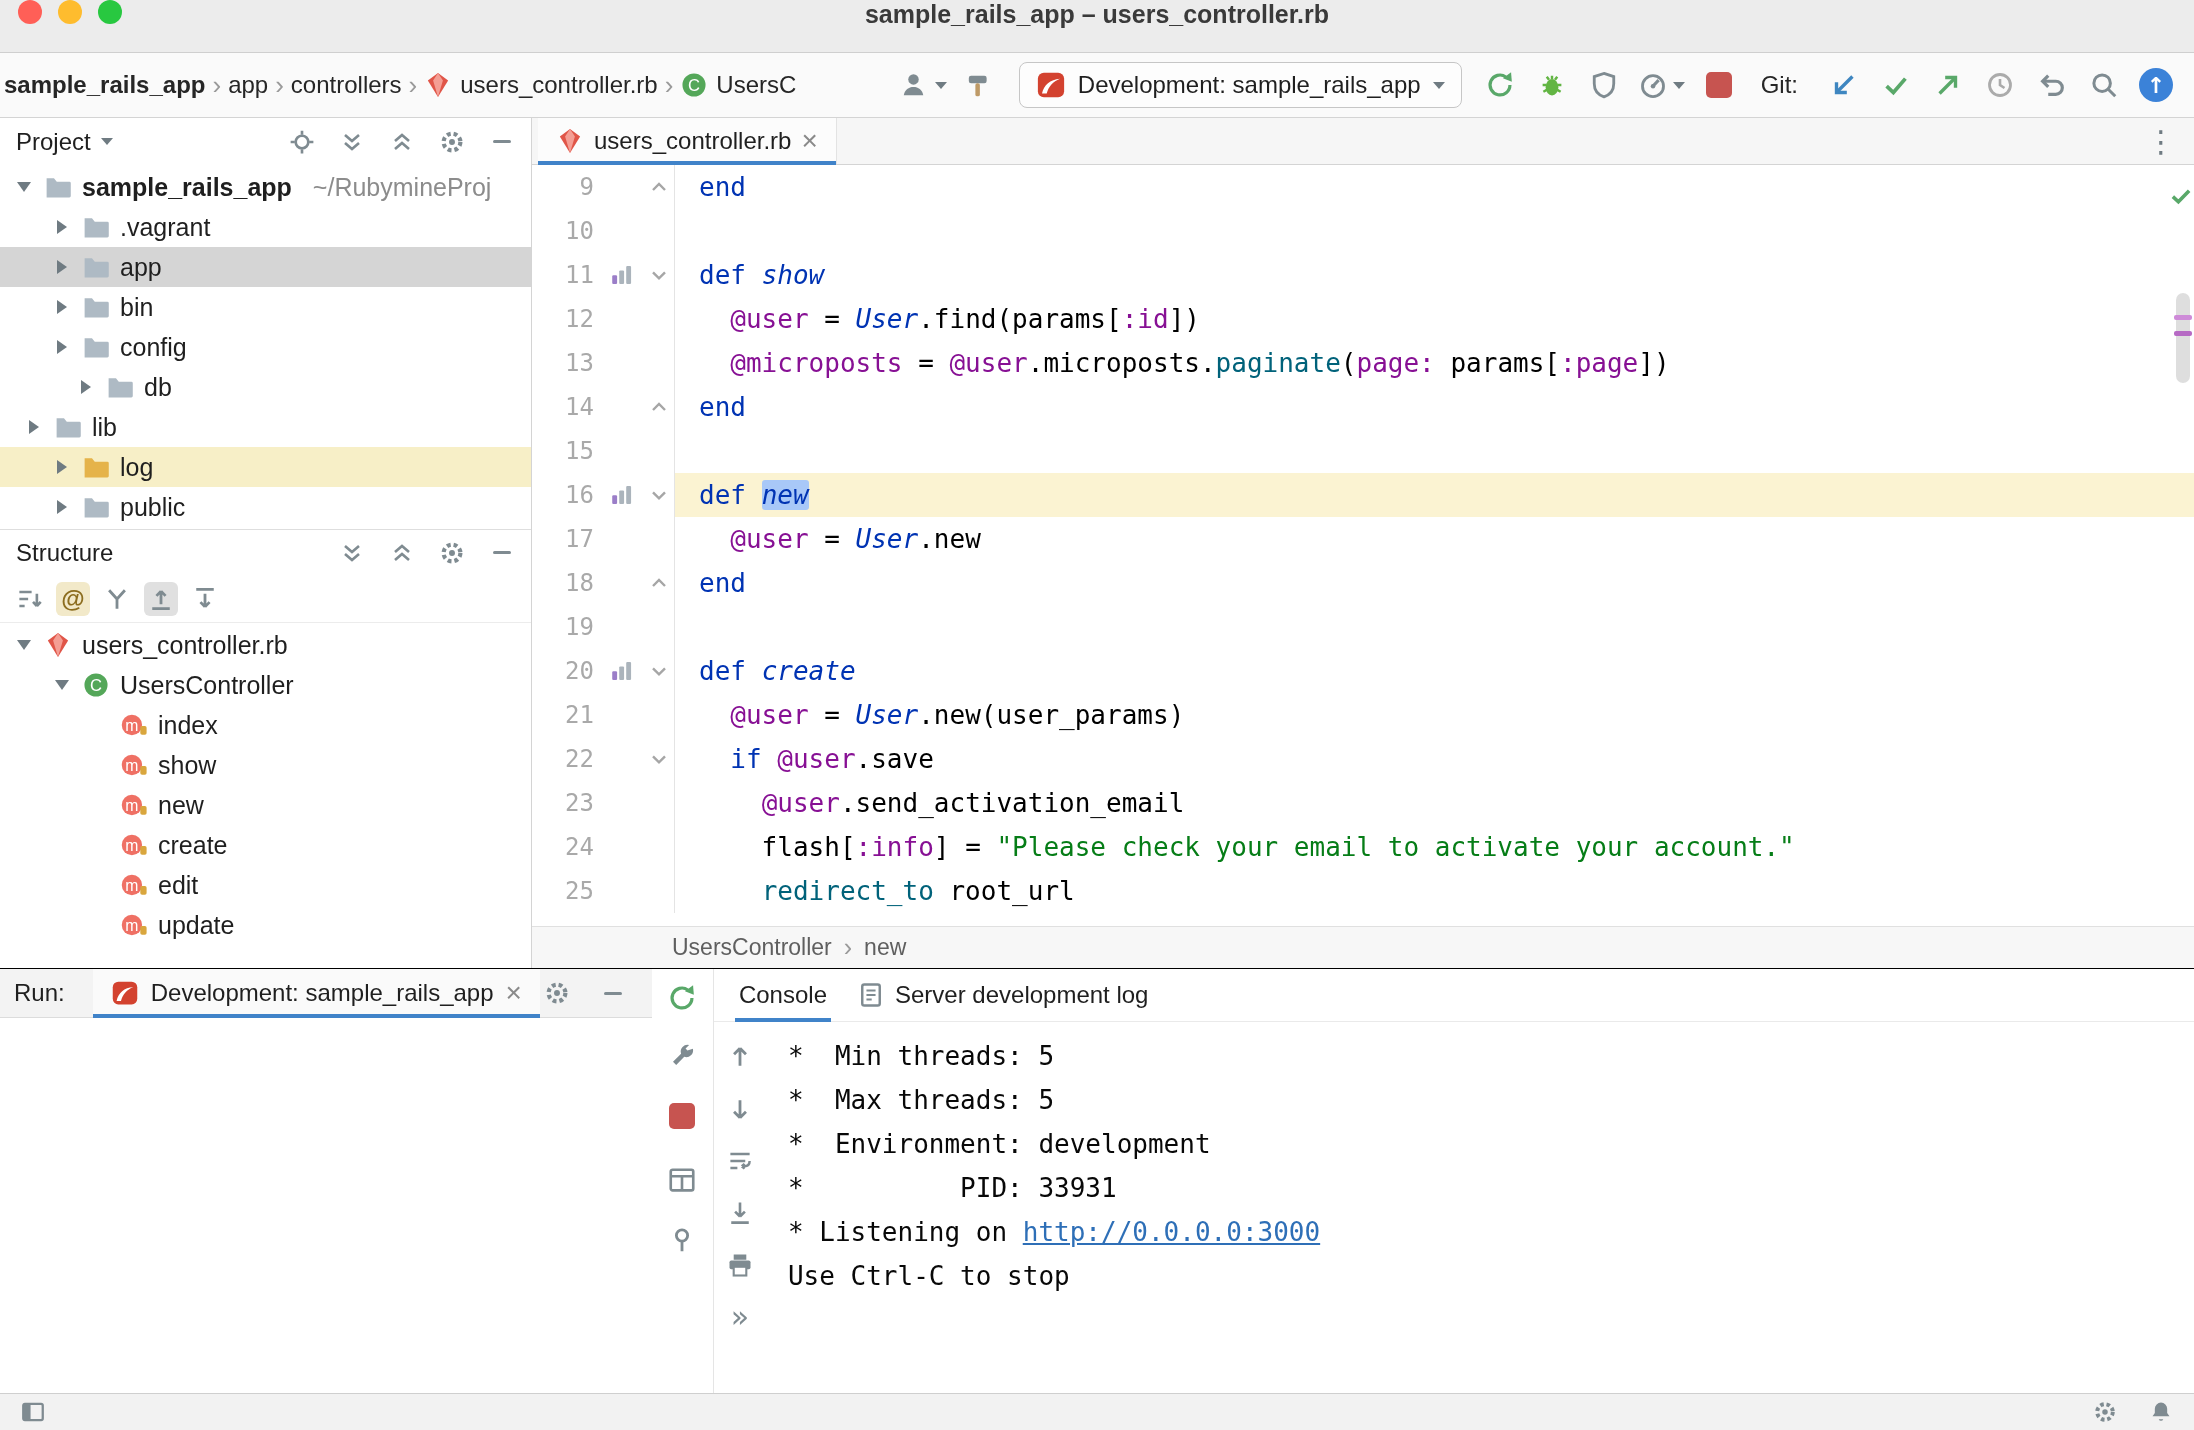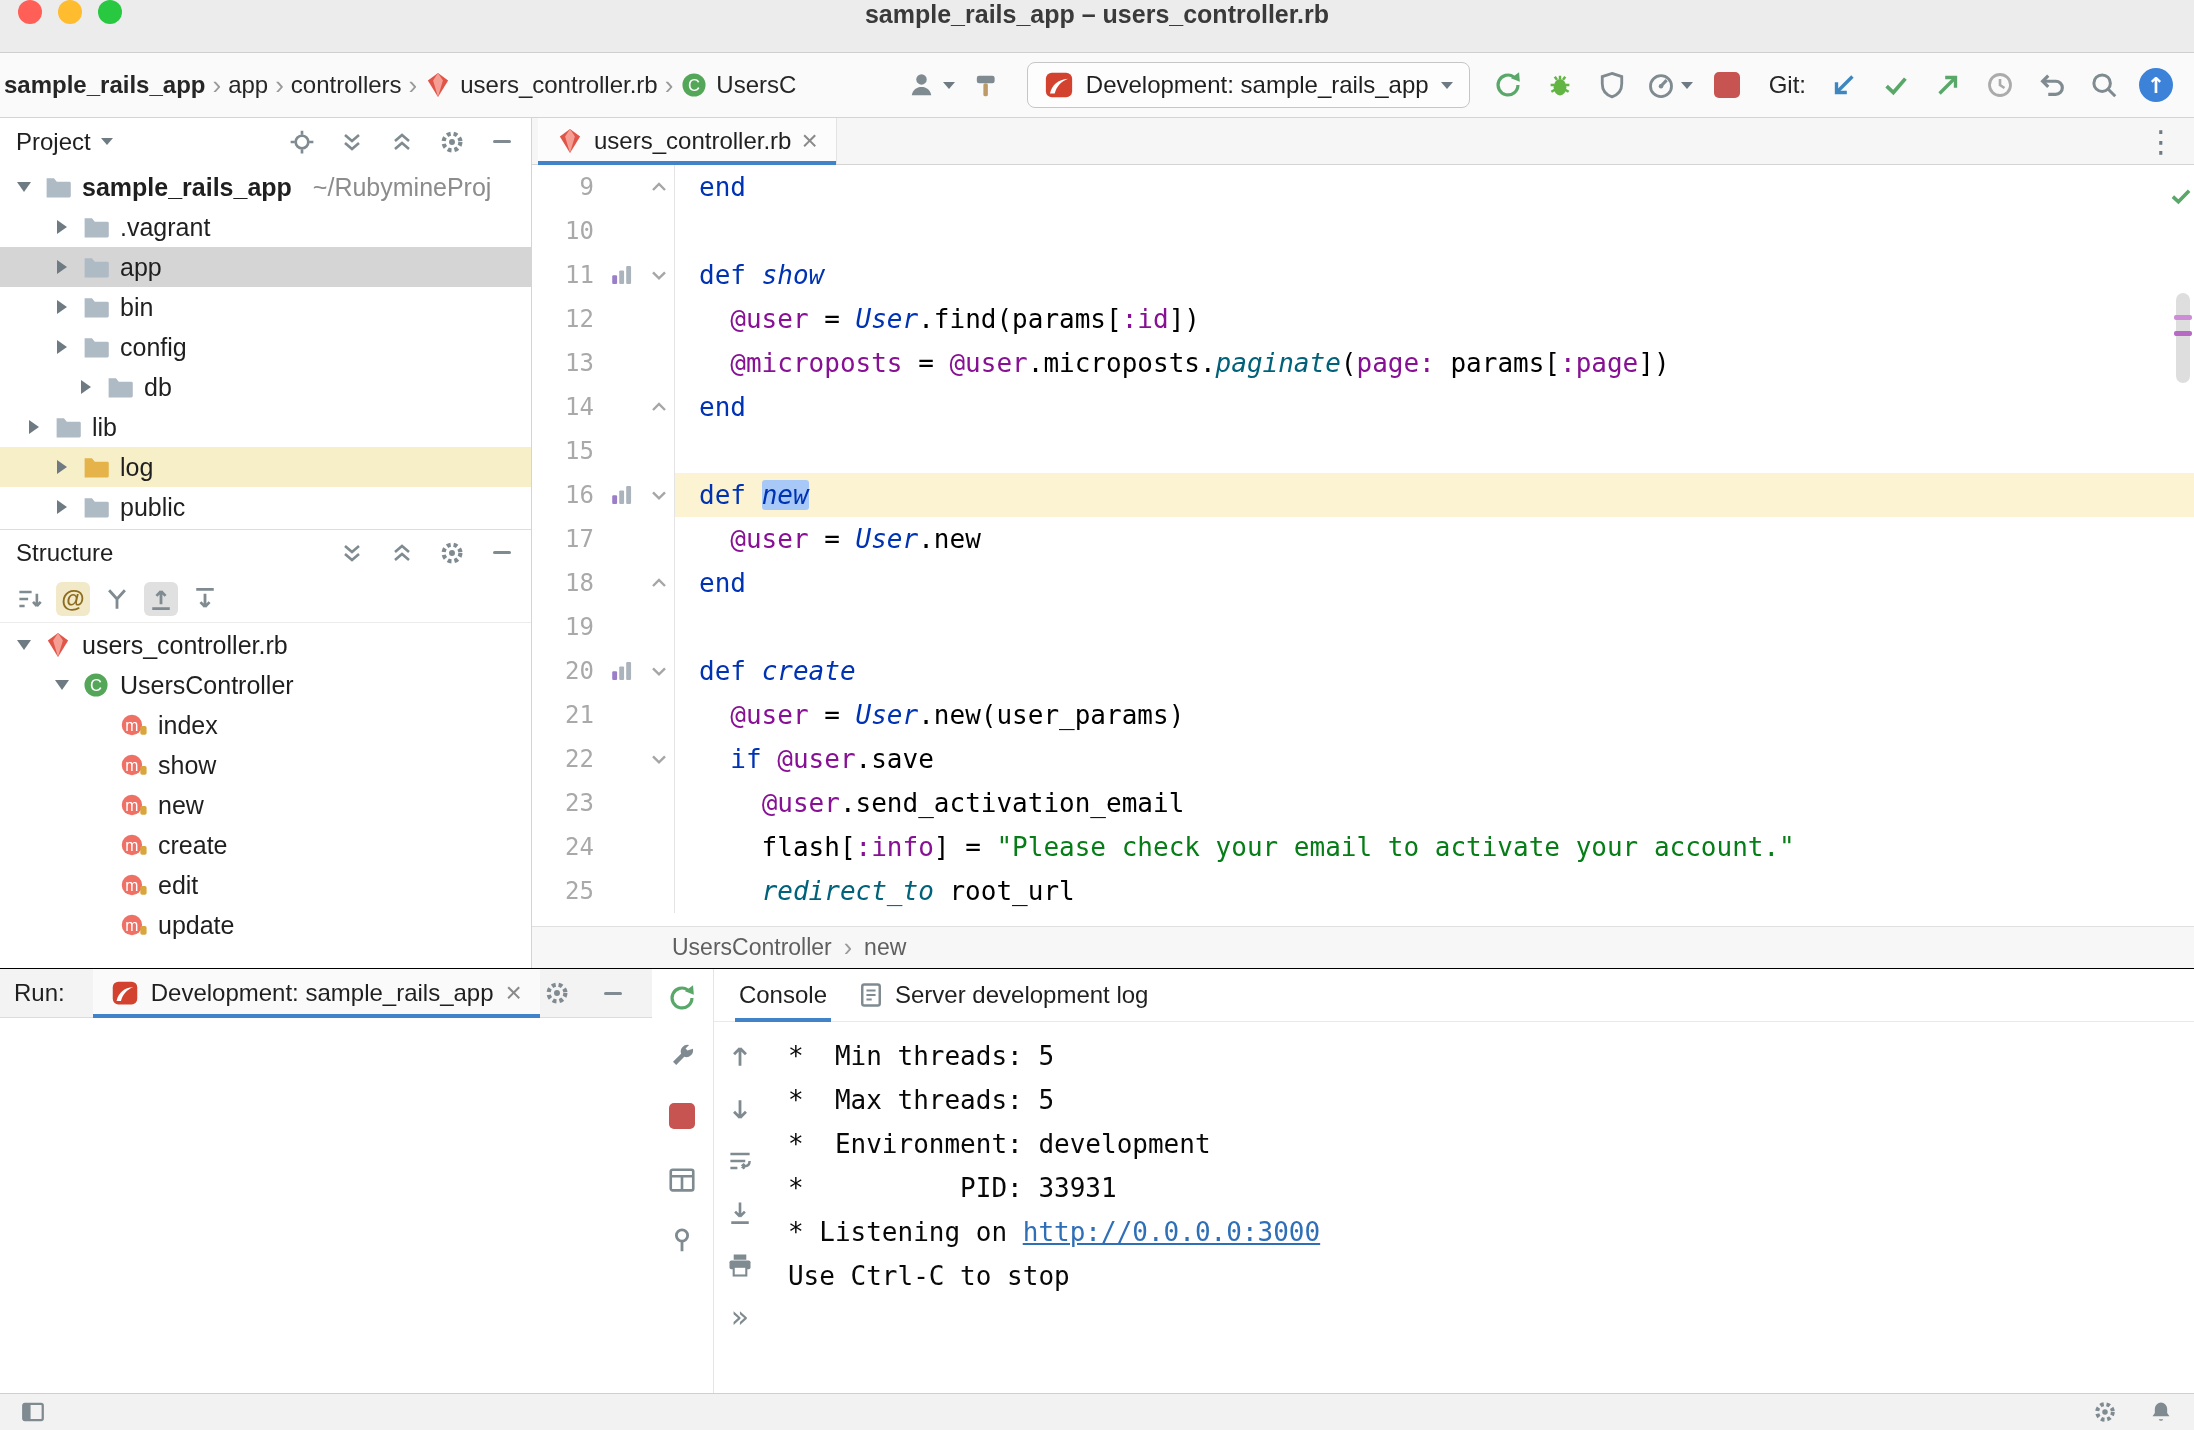--- a/index.html
+++ b/index.html
@@ -20,21 +20,21 @@
   .crumbs{flex:1;display:flex;align-items:center;gap:4px;overflow:hidden;white-space:nowrap;min-width:0}
   .crumb{display:flex;align-items:center;gap:8px;color:#262626;flex:none}
   .crumb.bold{font-weight:700}
   .crumb-sep{color:#9A9A9A;font-size:26px;padding:0 3px;flex:none}
   .cicon svg{width:28px;height:28px}
   .tool-cluster{display:flex;align-items:center;gap:8px;flex:none}
   .tbtn{height:48px;min-width:44px;padding:0 4px;display:flex;align-items:center;justify-content:center;gap:5px;border-radius:8px}
   .caret{width:0;height:0;border-left:6px solid transparent;border-right:6px solid transparent;border-top:7px solid #6F7B82}
   .run-combo{height:46px;border:1px solid #C6C6C6;border-radius:8px;background:#FDFDFD;display:flex;align-items:center;gap:12px;padding:0 16px;margin:0 8px}
   .stop-sq{width:26px;height:26px;background:#C75450;border-radius:5px}
-  .git-label{color:#262626;margin:0 8px 0 12px}
+  .git-label{color:#262626;margin:0 16px 0 12px}
   .upd-circle{width:34px;height:34px;border-radius:50%;background:#3B82D8;color:#fff;display:flex;align-items:center;justify-content:center;font-size:22px;font-weight:bold;font-family:"DejaVu Sans",sans-serif}
 
   
   .workspace{height:850px;display:flex}
   .left-panel{width:532px;flex:none;border-right:1px solid #D4D4D4;display:flex;flex-direction:column;background:#fff;overflow:hidden}
   .panel-header{height:47px;display:flex;align-items:center;padding:0 12px 0 16px;gap:10px;flex:none}
   .ph-icons{margin-left:auto;display:flex;align-items:center;gap:16px}
   .ph-btn{width:34px;height:34px;display:flex;align-items:center;justify-content:center;border-radius:6px}
   .ph-btn.toggled{background:#E0E0E0}
   .ph-btn.toggled-warm{background:#F2E9C9;color:#8C6D1F;font-weight:bold;font-size:24px}
@@ -68,21 +68,21 @@
   .g-action{width:46px;flex:none;display:flex;align-items:center;justify-content:center}
   .g-action svg{width:26px;height:26px}
   .g-fold{width:30px;flex:none;display:flex;align-items:center;justify-content:center}
   .g-fold svg{width:24px;height:24px}
   .c-line{flex:1;font:26px/44px "DejaVu Sans Mono",monospace;white-space:pre;border-left:1px solid #E4E4E4;padding-left:24px;min-width:0;color:#000}
   .c-line.current{background:#FBF3D2}
   .tok-kw{color:#0033B3}
   .tok-def{color:#0033B3;font-style:italic}
   .tok-iv{color:#871094}
   .tok-co{color:#0033B3;font-style:italic}
-  .tok-ca{color:#00627A;font-style:italic}
+  .tok-ca{color:#00627A;}
   .tok-sy{color:#871094}
   .tok-st{color:#067D17}
   .tok-pl{color:#000}
   .sel{background:#A8C8F8;border-radius:3px}
   .marker-bar{position:absolute;top:0;right:0;width:24px;bottom:0}
   .mk-check{position:absolute;top:18px;left:-2px}
   .mk-thumb{position:absolute;top:128px;right:4px;width:14px;height:90px;background:rgba(0,0,0,.13);border-radius:7px}
   .mk-mark{position:absolute;right:2px;width:18px;height:5px;border-radius:2px}
   .ed-crumbs{height:42px;flex:none;background:#F7F7F7;border-top:1px solid #E0E0E0;display:flex;align-items:center;gap:12px;padding-left:140px;font-size:23px;color:#5F5F5F}
   .ed-crumb-sep{color:#9A9A9A;font-size:25px}

